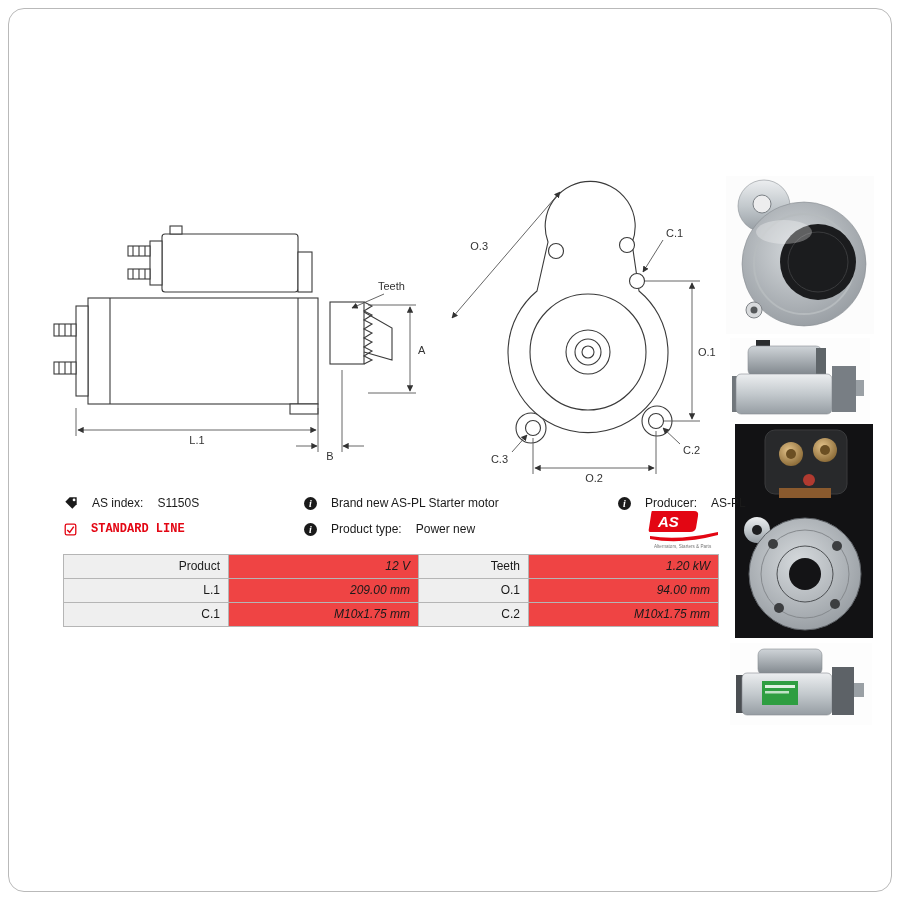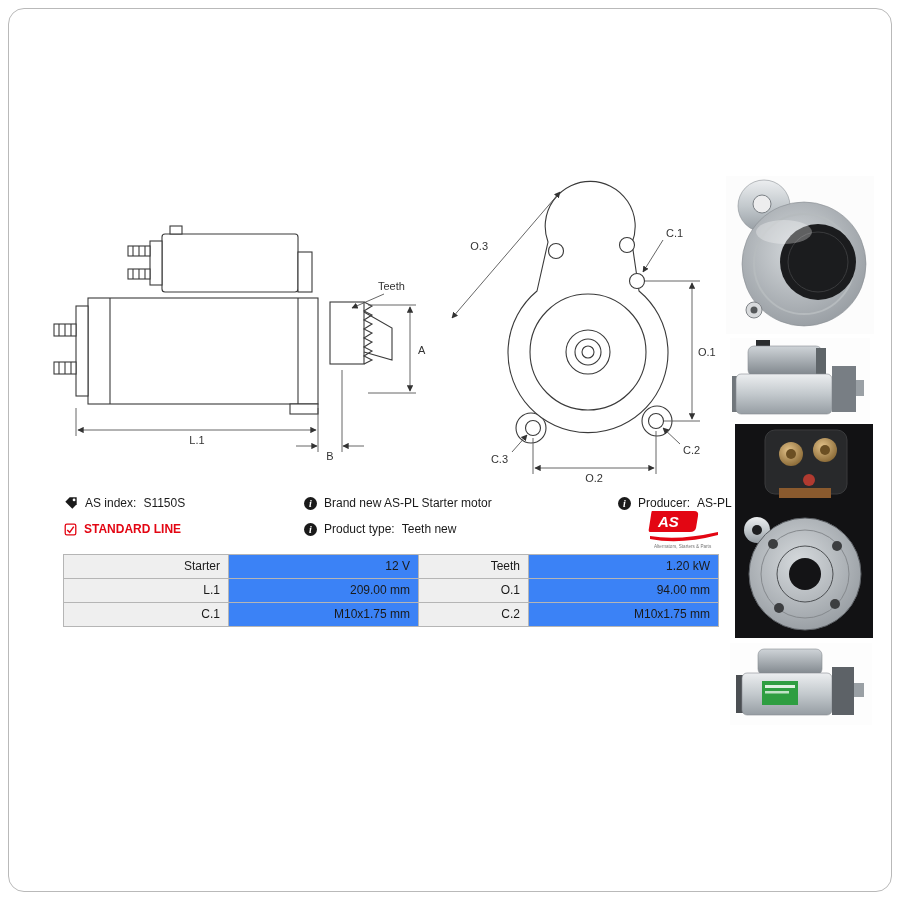--- a/index.html
+++ b/index.html
@@ -6,31 +6,31 @@
   .page{position:relative;width:900px;height:900px;background:#fff;
         font-family:"Liberation Sans",sans-serif;color:#1a1a1a;overflow:hidden;}
   .page-border{position:absolute;left:8px;top:8px;right:8px;bottom:8px;
         border:1px solid #b9b9b9;border-radius:16px;pointer-events:none;}
   
   .drawings-svg{position:absolute;left:40px;top:168px;}
   .drawings-svg text{font-family:"Liberation Sans",sans-serif;font-size:11px;fill:#333;}
   
   .photo{position:absolute;}
   
-  .info-item{position:absolute;display:flex;align-items:center;gap:7px;font-size:12px;white-space:nowrap;}
+  .info-item{position:absolute;display:flex;align-items:center;gap:14px;font-size:12px;white-space:nowrap;}
   .icon-info{display:inline-block;width:13px;height:13px;border-radius:50%;background:#1a1a1a;color:#fff;
         font:italic bold 10px/13px "Liberation Serif",serif;text-align:center;flex:0 0 auto;}
   .bold{font-weight:normal;}
   .std-line{color:#e30613;font-weight:bold;}
   
   .spec{position:absolute;left:63px;top:554px;width:655px;border-collapse:collapse;table-layout:fixed;}
   .spec td{border:1px solid #b5b5b5;font-size:12px;text-align:right;padding:4px 8px 4px 4px;
         line-height:1.25;vertical-align:middle;color:#1a1a1a;}
   .spec td.lbl{background:#efefef;}
-  .spec td.val{background:#3b82f6;}
+  .spec td.val{background:#ef4444;font-style:italic;}
 </style>
 </head>
 <body>
 
 <div class="page">
   <div class="page-border"></div>
 
   <svg width="0" height="0" style="position:absolute" aria-hidden="true">
     <defs>
       <marker id="ar" viewBox="0 0 10 10" refX="9" refY="5" markerWidth="7" markerHeight="7" orient="auto-start-reverse">
@@ -214,51 +214,51 @@
     <span class="icon-info">i</span>
     <span>Brand new AS-PL Starter motor</span>
   </div>
 
   <div class="info-item" style="left:618px;top:496px;">
     <span class="icon-info">i</span>
     <span>Producer:</span>
     <span class="bold">AS-PL</span>
   </div>
 
-  <div class="info-item" style="left:64px;top:522px;">
+  <div class="info-item" style="left:64px;top:522px;font-family:Liberation Mono, monospace;">
     <svg width="13" height="13" viewBox="0 0 16 16">
       <rect x="1.5" y="1.5" width="13" height="13" rx="2" fill="none" stroke="#e30613" stroke-width="1.6"></rect>
       <polyline points="4,8.5 7,11.5 12,4.5" fill="none" stroke="#e30613" stroke-width="1.8"></polyline>
     </svg>
     <span class="std-line">STANDARD LINE</span>
   </div>
 
   <div class="info-item" style="left:304px;top:522px;">
     <span class="icon-info">i</span>
     <span>Product type:</span>
-    <span class="bold">Teeth new</span>
+    <span class="bold">Power new</span>
   </div>
 
   <svg class="photo" style="left:648px;top:508px;" width="74" height="42" viewBox="0 0 74 42">
     <path d="M4,3 L46,3 Q51,3 50,8 L48,20 Q47,24 42,24 L2,24 Q0,24 1,20 L3,7 Q3.5,3 4,3 Z" fill="#e30613"></path>
     <path d="M2,28 Q30,33 70,24 L70,27 Q32,37 2,31 Z" fill="#e30613"></path>
     <text x="10" y="19" font-family="Liberation Sans,sans-serif" font-size="15" font-weight="bold" font-style="italic" fill="#ffffff">AS</text>
     <text x="6" y="40" font-family="Liberation Sans,sans-serif" font-size="4.6" fill="#777">Alternators, Starters &amp; Parts</text>
   </svg>
 
   <table class="spec">
     <colgroup>
         <col style="width:165px">
         <col style="width:190px">
         <col style="width:110px">
         <col style="width:190px">
       </colgroup>
     <tbody>
       <tr>
-        <td class="lbl">Starter</td>
+        <td class="lbl">Product</td>
         <td class="val">12 V</td>
         <td class="lbl">Teeth</td>
         <td class="val">1.20 kW</td>
       </tr>
       <tr>
         <td class="lbl">L.1</td>
         <td class="val">209.00 mm</td>
         <td class="lbl">O.1</td>
         <td class="val">94.00 mm</td>
       </tr>

